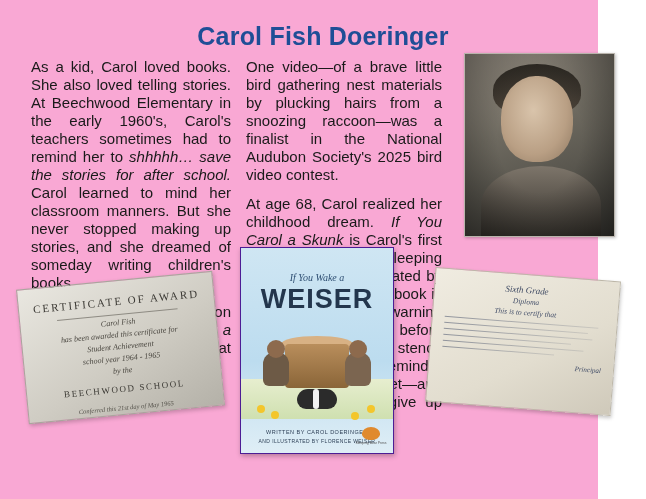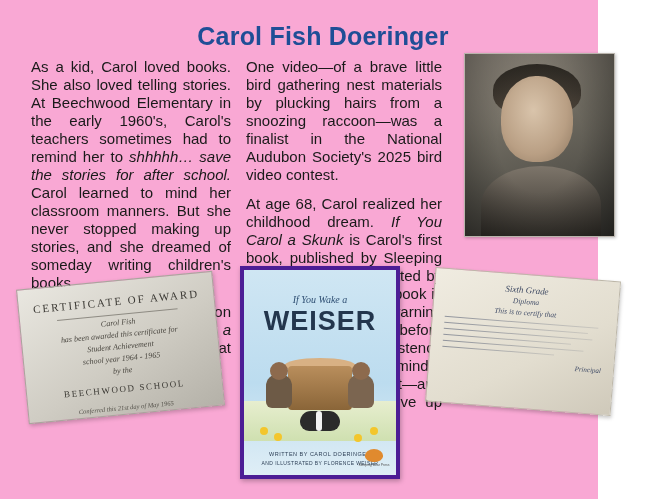--- a/index.html
+++ b/index.html
@@ -140,25 +140,25 @@
     text-align: center;
     font-family: "Liberation Serif", serif;
     font-style: italic;
     font-size: 6.5px;
     color: #55524b;
   }
 
   .bookcover {
     position: absolute;
     left: 240px;
-    top: 266px;
+    top: 247px;
     width: 152px;
     height: 205px;
     background: #cfe3f1;
-    border: 4px solid #4c1d95;
+    border: 1px solid #4c1d95;
     box-shadow: 1px 2px 5px rgba(0,0,0,0.28);
     overflow: hidden;
   }
   .bc-sky {
     position: absolute; inset: 0;
     background: linear-gradient(180deg, #cfe6f3 0%, #bcdcef 55%, #dfeef6 100%);
   }
   .bc-title-sm {
     position: absolute;
     left: 0; right: 0; top: 24px;

